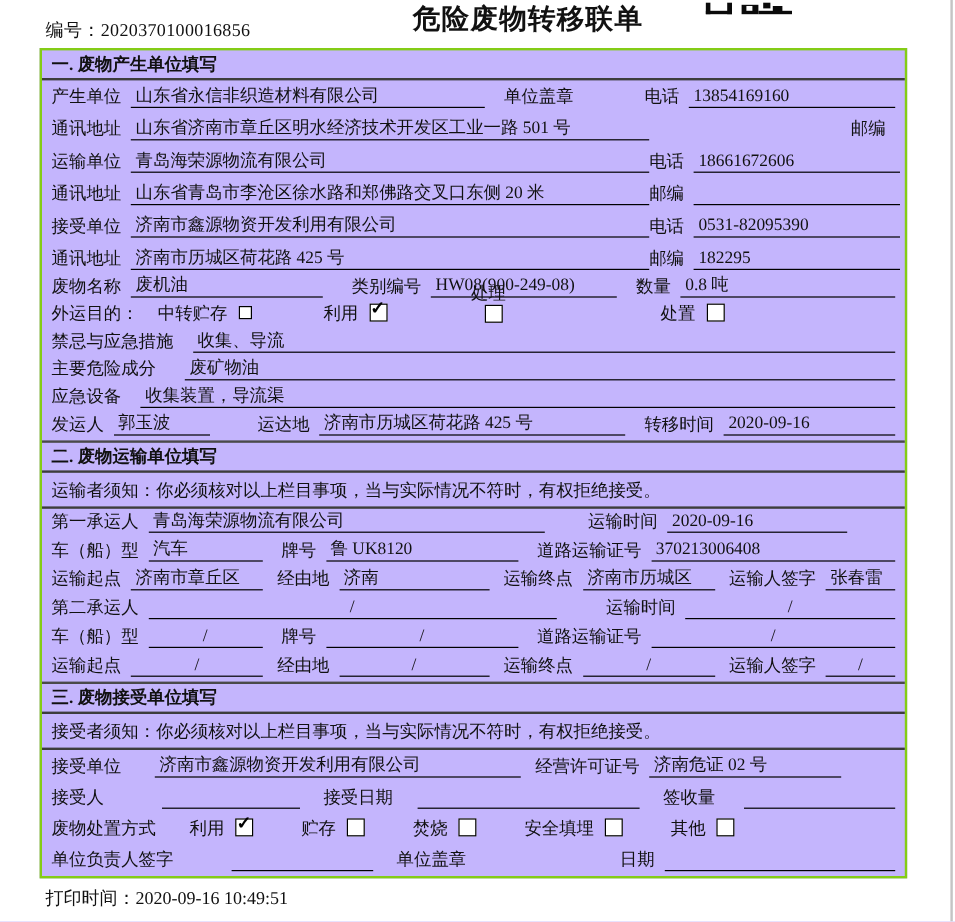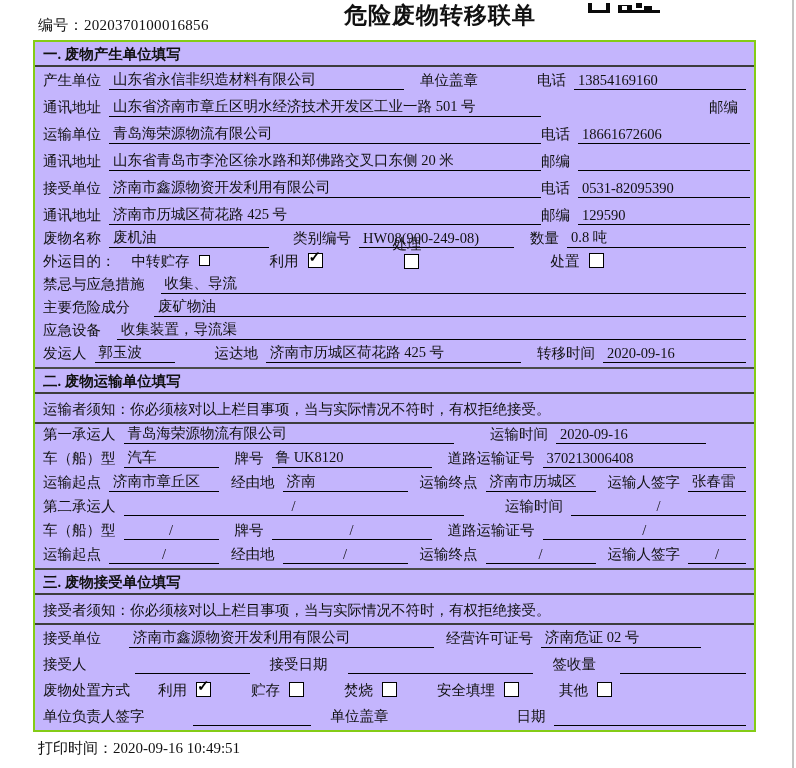--- a/index.html
+++ b/index.html
@@ -113,21 +113,21 @@
       <span class="lbl">接受单位</span>
       <span class="uv" style="width:432px">济南市鑫源物资开发利用有限公司</span>
       <span class="lbl push">电话</span>
       <span class="uv" style="width:172px">0531-82095390</span>
     </div>
 
     <div class="row h27">
       <span class="lbl">通讯地址</span>
       <span class="uv" style="width:432px">济南市历城区荷花路 425 号</span>
       <span class="lbl push">邮编</span>
-      <span class="uv" style="width:172px">129590</span>
+      <span class="uv" style="width:172px">182295</span>
     </div>
 
     <div class="row h23">
       <span class="lbl">废物名称</span>
       <span class="uv" style="width:160px">废机油</span>
       <span class="lbl ml24">类别编号</span>
       <span class="uv" style="width:155px">HW08(900-249-08)</span>
       <span class="lbl ml16">数量</span>
       <span class="uv grow">0.8 吨</span>
     </div>

